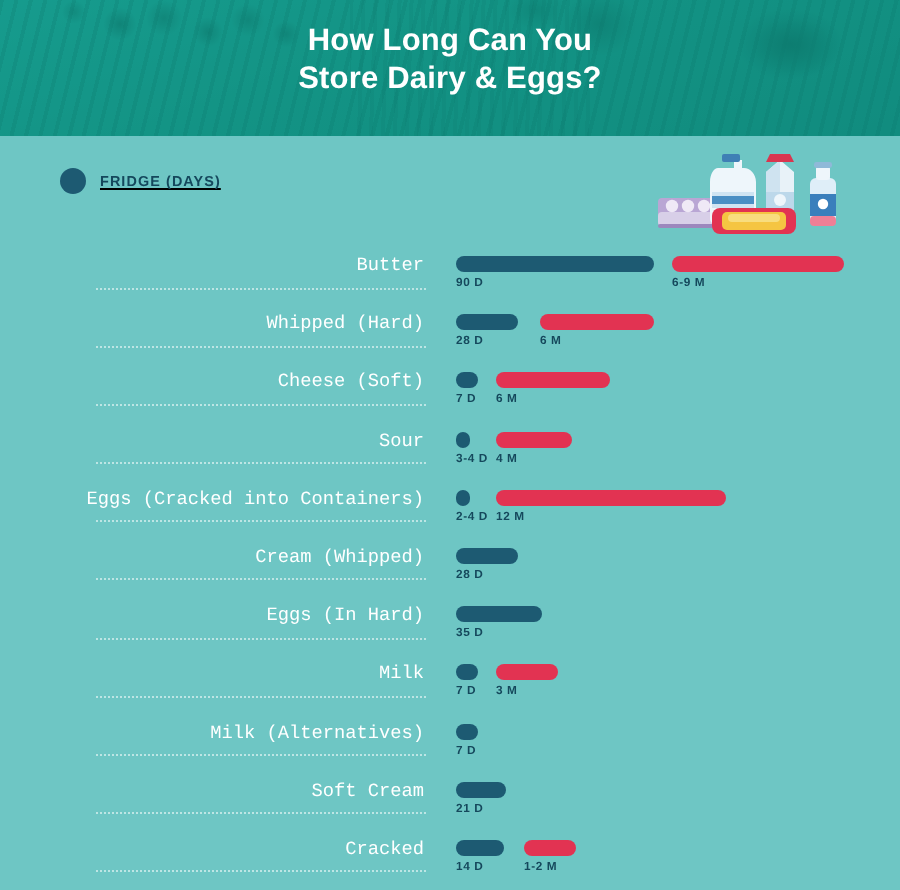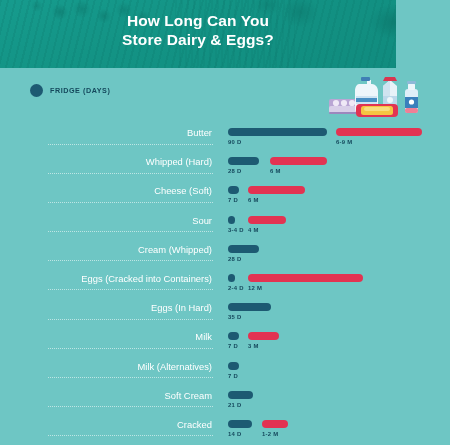--- a/index.html
+++ b/index.html
@@ -5,21 +5,21 @@
   html,body{margin:0;padding:0;}
   body{
     width:450px;height:445px;overflow:hidden;
     font-family:"Liberation Sans", sans-serif;
     background:#6ec6c4;
   }
   #infographic{position:relative;width:450px;height:445px;background:#6ec6c4;overflow:hidden;}
 
   
   .header{
-    position:relative;width:396px;height:68px;overflow:hidden;
+    position:relative;width:450px;height:68px;overflow:hidden;
     background:#4d7c0f;
   }
   .header-photo{
     position:absolute;inset:0;
     background:
       radial-gradient(ellipse 38px 26px at 395px 22px, rgba(0,72,64,.55) 0%, rgba(0,72,64,0) 70%),
       radial-gradient(ellipse 30px 20px at 398px 24px, rgba(10,120,104,.8) 0%, rgba(10,120,104,0) 72%),
       radial-gradient(ellipse 26px 22px at 300px 12px, rgba(0,70,62,.45) 0%, rgba(0,70,62,0) 72%),
       radial-gradient(ellipse 20px 14px at 268px 5px, rgba(0,80,70,.40) 0%, rgba(0,80,70,0) 70%),
       radial-gradient(circle 11px at 60px 12px, rgba(0,66,58,.50) 0%, rgba(0,66,58,0) 75%),
@@ -41,39 +41,39 @@
   .title{
     position:absolute;left:0;right:0;top:11px;
     text-align:center;color:#ffffff;
     font-size:15.5px;font-weight:bold;line-height:19px;letter-spacing:.1px;
   }
   .title span{display:block;}
 
   
   .legend-band{position:relative;width:450px;height:52px;background:#6ec6c4;}
   .legend{position:absolute;left:30px;top:16px;display:flex;align-items:center;gap:18px;}
-  .legend-item{display:flex;align-items:center;gap:7px;}
+  .legend-item{display:flex;align-items:center;gap:7px;text-decoration:underline;}
   .legend-dot{width:13px;height:13px;border-radius:50%;display:block;}
   .dot-fridge{background:#1d5a72;}
   .dot-freezer{background:#e23352;}
   .legend-label{
     font-size:7.2px;font-weight:bold;color:#15485c;letter-spacing:.55px;
     white-space:nowrap;
   }
 
   
   .products{position:absolute;right:4px;bottom:0px;width:118px;height:50px;}
   .products svg{display:block;}
 
   
   .chart{position:relative;width:450px;padding-top:6px;}
   .row{position:relative;height:29.2px;}
   .row-label{
     position:absolute;right:238px;top:1px;width:190px;text-align:right;
-    color:#ffffff;font-size:9.4px;line-height:12px;white-space:nowrap;
+    color:#ffffff;font-size:9.4px;line-height:12px;white-space:nowrap;font-family:Liberation Mono, monospace;
   }
   .row-rule{
     position:absolute;left:48px;right:237px;top:17.5px;height:1px;
     border-top:1px dotted rgba(255,255,255,.55);
   }
   .bars{position:absolute;left:228px;top:2px;right:2px;height:24px;}
   .bar{
     position:absolute;top:0;height:8px;border-radius:4px;
   }
   .bar-fridge{background:#1d5a72;}
@@ -188,38 +188,38 @@
         <div class="row-label">Sour</div>
         <div class="row-rule"></div>
         <div class="bars">
           <div class="bar bar-fridge" style="left: 0px; width: 7px;"></div>
           <div class="bar-val" style="left: 0px;">3-4 D</div>
           <div class="bar bar-freezer" style="left: 20px; width: 38px;"></div>
           <div class="bar-val" style="left: 20px;">4 M</div>
         </div>
       </div>
       <div class="row">
-        <div class="row-label">Cream (Whipped)</div>
-        <div class="row-rule"></div>
-        <div class="bars">
-          <div class="bar bar-fridge" style="left: 0px; width: 31px;"></div>
-          <div class="bar-val" style="left: 0px;">28 D</div>
-        </div>
-      </div>
-      <div class="row">
         <div class="row-label">Eggs (Cracked into Containers)</div>
         <div class="row-rule"></div>
         <div class="bars">
           <div class="bar bar-fridge" style="left: 0px; width: 7px;"></div>
           <div class="bar-val" style="left: 0px;">2-4 D</div>
           <div class="bar bar-freezer" style="left: 20px; width: 115px;"></div>
           <div class="bar-val" style="left: 20px;">12 M</div>
         </div>
       </div>
       <div class="row">
+        <div class="row-label">Cream (Whipped)</div>
+        <div class="row-rule"></div>
+        <div class="bars">
+          <div class="bar bar-fridge" style="left: 0px; width: 31px;"></div>
+          <div class="bar-val" style="left: 0px;">28 D</div>
+        </div>
+      </div>
+      <div class="row">
         <div class="row-label">Eggs (In Hard)</div>
         <div class="row-rule"></div>
         <div class="bars">
           <div class="bar bar-fridge" style="left: 0px; width: 43px;"></div>
           <div class="bar-val" style="left: 0px;">35 D</div>
         </div>
       </div>
       <div class="row">
         <div class="row-label">Milk</div>
         <div class="row-rule"></div>

